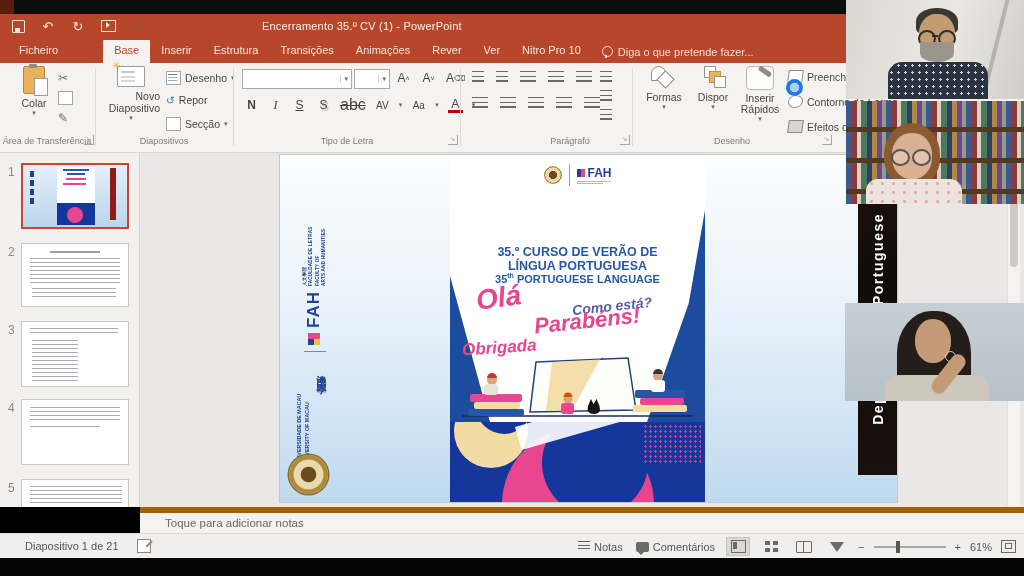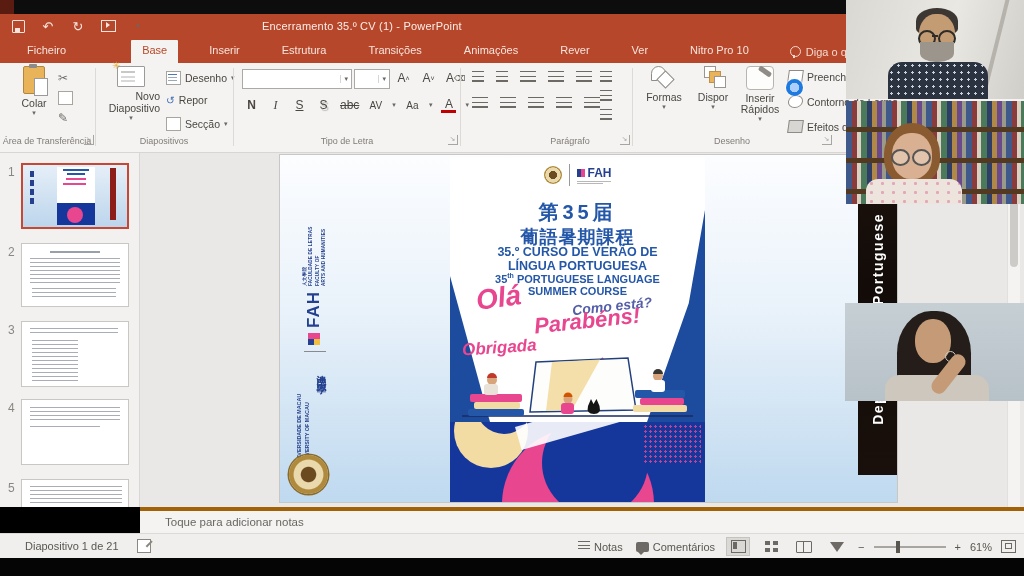--- a/index.html
+++ b/index.html
@@ -16,21 +16,21 @@
   .titlebar{left:0;top:14px;width:1024px;height:26px;background:#B7472A;color:#fff;}
   .qat{position:absolute;left:10px;top:4px;display:flex;gap:14px;align-items:center;color:#f6e3dc;font-size:13px;}
   .qat .ic{width:16px;height:16px;display:flex;align-items:center;justify-content:center;}
   .floppy{width:11px;height:11px;border:1.5px solid #f6e3dc;border-radius:1px;position:relative;}
   .floppy:after{content:"";position:absolute;left:2px;bottom:0;width:5px;height:4px;background:#f6e3dc;}
   .monitor{width:13px;height:10px;border:1.5px solid #f6e3dc;position:relative;}
   .monitor:after{content:"";position:absolute;left:4px;top:1px;border-left:4px solid #f6e3dc;border-top:3px solid transparent;border-bottom:3px solid transparent;}
   .win-title{position:absolute;left:262px;top:6px;font-size:11px;color:#fceee9;letter-spacing:.2px;}
 
   
-  .tabrow{left:0;top:40px;width:1024px;height:23px;background:#B7472A;display:flex;align-items:stretch;padding-left:16px;box-sizing:border-box;gap:20px;}
+  .tabrow{left:0;top:40px;width:1024px;height:23px;background:#B7472A;display:flex;align-items:stretch;padding-left:8px;box-sizing:border-box;}
   .rtab{padding:4px 11px 0 11px;font-size:11px;color:#f7e4dd;white-space:nowrap;}
   .rtab.active{background:#F4F3F1;color:#B7472A;border-radius:1px 1px 0 0;margin-left:34px;}
   .tellme{display:flex;align-items:center;gap:5px;color:#f7d9cf;font-size:11px;padding:0 10px;}
   .bulb{width:9px;height:9px;border-radius:50%;border:1.5px solid #f7d9cf;position:relative;}
   .bulb:after{content:"";position:absolute;left:2.5px;top:8px;width:2px;height:3px;background:#f7d9cf;}
 
   
   .ribbon{left:0;top:63px;width:1024px;height:90px;background:#F4F3F1;border-bottom:1px solid #D8D6D2;box-sizing:border-box;}
   .gsep{position:absolute;top:5px;height:78px;width:1px;background:#DCDAD6;}
   .glabel{position:absolute;top:73px;font-size:9px;color:#807c78;width:120px;text-align:center;}
@@ -47,21 +47,21 @@
   .mini-ic{width:13px;height:12px;background:#fff;border:1px solid #a8a49e;position:relative;flex:0 0 auto;}
   .mini-ic.b:before{content:"";position:absolute;left:1px;top:2px;width:9px;height:1px;background:#4a78b8;box-shadow:0 3px 0 #9ab,0 6px 0 #9ab;}
   .cutglyph{color:#6b6762;font-size:12px;}
   .combo{height:18px;background:#fff;border:1px solid #ABA9A6;display:flex;align-items:center;justify-content:flex-end;}
   .combo .caret{padding:0 3px;border-left:1px solid #d8d6d2;}
   .fbtn{min-width:15px;height:16px;display:flex;align-items:center;justify-content:center;font-size:12px;color:#4a4742;}
   .fbtn.bold{font-weight:bold;}
   .fbtn.it{font-style:italic;font-family:"Liberation Serif",serif;}
   .fbtn.ul{text-decoration:underline;}
   .fbtn.sh{text-shadow:1.5px 1.5px 1px #b9b7b3;}
-  .fbtn.st{text-decoration:line-through;font-size:12px;}
+  .fbtn.st{text-decoration:line-through;font-size:16px;}
   .lines-ic{width:16px;height:12px;background:repeating-linear-gradient(to bottom,#6d6a66 0 1.4px,transparent 1.4px 4.6px);}
   .lines-ic.sm{width:12px;}
   .pcol{display:flex;flex-direction:column;gap:7px;}
   .shape-ic{width:26px;height:22px;position:relative;margin-bottom:3px;}
   .shape-ic .c1{position:absolute;left:0;top:0;width:13px;height:13px;border:1.5px solid #8f8b86;border-radius:50% 50% 50% 0;background:#fff;}
   .shape-ic .c2{position:absolute;left:8px;top:7px;width:11px;height:11px;border:1.5px solid #8f8b86;background:#fff;transform:rotate(45deg);}
   .arrange-ic{width:24px;height:22px;position:relative;margin-bottom:3px;}
   .arrange-ic i{position:absolute;width:10px;height:10px;border:1px solid #9a968f;background:#fff;}
   .arrange-ic i.f{background:#E8B359;border-color:#c09048;}
   .styles-ic{width:26px;height:22px;border:1.5px solid #b8b4ae;border-radius:4px;background:#fdfdfc;position:relative;margin-bottom:3px;}
@@ -137,21 +137,21 @@
   .illus{position:absolute;left:0;top:196px;width:255px;height:70px;}
   .p-bottom{position:absolute;left:0;top:264px;width:255px;height:80px;background:#15379B;overflow:hidden;}
   .p-bottom .pink{position:absolute;left:52px;top:6px;width:152px;height:152px;border-radius:50%;background:#E8468F;}
   .p-bottom .hole{position:absolute;left:92px;top:-12px;width:106px;height:106px;border-radius:50%;background:#15379B;}
   .p-bottom .cream{position:absolute;left:4px;top:-28px;width:74px;height:74px;border-radius:50%;background:#F3DCA4;}
   .p-bottom .cream2{position:absolute;left:26px;top:-44px;width:56px;height:56px;border-radius:50%;background:#15379B;}
   .p-bottom .white{position:absolute;left:66px;top:-12px;width:120px;height:24px;background:rgba(255,255,255,.9);transform:rotate(-16deg);}
   .p-bottom .dots{position:absolute;right:4px;top:2px;width:58px;height:40px;background-image:radial-gradient(#E8468F 1px,transparent 1.3px);background-size:5px 5px;opacity:.8;}
 
   
-  .notesbar{left:140px;top:507px;width:884px;height:26px;background:#F4F3F1;border-top:4px solid #a16207;box-sizing:border-box;color:#6a6762;font-size:11.5px;display:flex;align-items:center;padding-left:25px;}
+  .notesbar{left:140px;top:507px;width:884px;height:26px;background:#F4F3F1;border-top:6px solid #a16207;box-sizing:border-box;color:#6a6762;font-size:11.5px;display:flex;align-items:center;padding-left:25px;}
   .statusbar{left:0;top:533px;width:1024px;height:25px;background:#F0EFED;border-top:1px solid #DCDAD6;box-sizing:border-box;font-size:11px;color:#5a5751;}
   .sb-left{position:absolute;left:25px;top:5px;display:flex;gap:18px;align-items:center;}
   .pg-ic{width:12px;height:12px;border:1px solid #8a8782;position:relative;background:#fff;}
   .pg-ic:after{content:"";position:absolute;right:-3px;top:3px;width:8px;height:1.5px;background:#8a8782;transform:rotate(-45deg);}
   .sb-right{position:absolute;right:8px;top:0;height:25px;display:flex;align-items:center;gap:9px;}
   .sb-item{display:flex;align-items:center;gap:4px;padding:0 2px;}
   .notas-ic{width:12px;height:11px;background:repeating-linear-gradient(to bottom,#6d6a66 0 1.3px,transparent 1.3px 3.6px);}
   .comm-ic{width:13px;height:10px;background:#6d6a66;border-radius:2px;position:relative;}
   .comm-ic:after{content:"";position:absolute;left:2px;bottom:-3px;border-left:3px solid transparent;border-right:3px solid transparent;border-top:3px solid #6d6a66;}
   .view-btn{width:24px;height:19px;display:flex;align-items:center;justify-content:center;}
@@ -459,31 +459,26 @@
         <span class="p-fah">
           <span class="row">
               <span class="sq"></span>
               <span class="fah">FAH</span>
             </span>
           <span class="ml"></span>
             <span class="ml" style="width:26px;"></span>
         </span>
       </div>
 
-      <div class="cjk-t">
-        <div class="l1">第35届</div>
-        <div class="l2">葡語暑期課程</div>
-      </div>
       <div class="pt-t">
         <div>35.º CURSO DE VERÃO DE</div>
         <div>LÍNGUA PORTUGUESA</div>
       </div>
       <div class="en-t">
         <div><span>35</span><sup style="font-size:7px;">th</sup><span> PORTUGUESE LANGUAGE</span></div>
-        <div>SUMMER COURSE</div>
       </div>
 
       <div class="greet g-ola">Olá</div>
       <div class="greet g-como">Como está?</div>
       <div class="greet g-par">Parabéns!</div>
       <div class="greet g-obr">Obrigada</div>
 
       <svg class="illus" viewBox="0 0 255 70">
         <path d="M150,6 Q176,28 154,54" stroke="#E8468F" stroke-width="7" fill="none" opacity=".9"></path>
         <path d="M130,10 Q112,28 132,42" stroke="#1a2a5e" stroke-width="6" fill="none" opacity=".85"></path>

